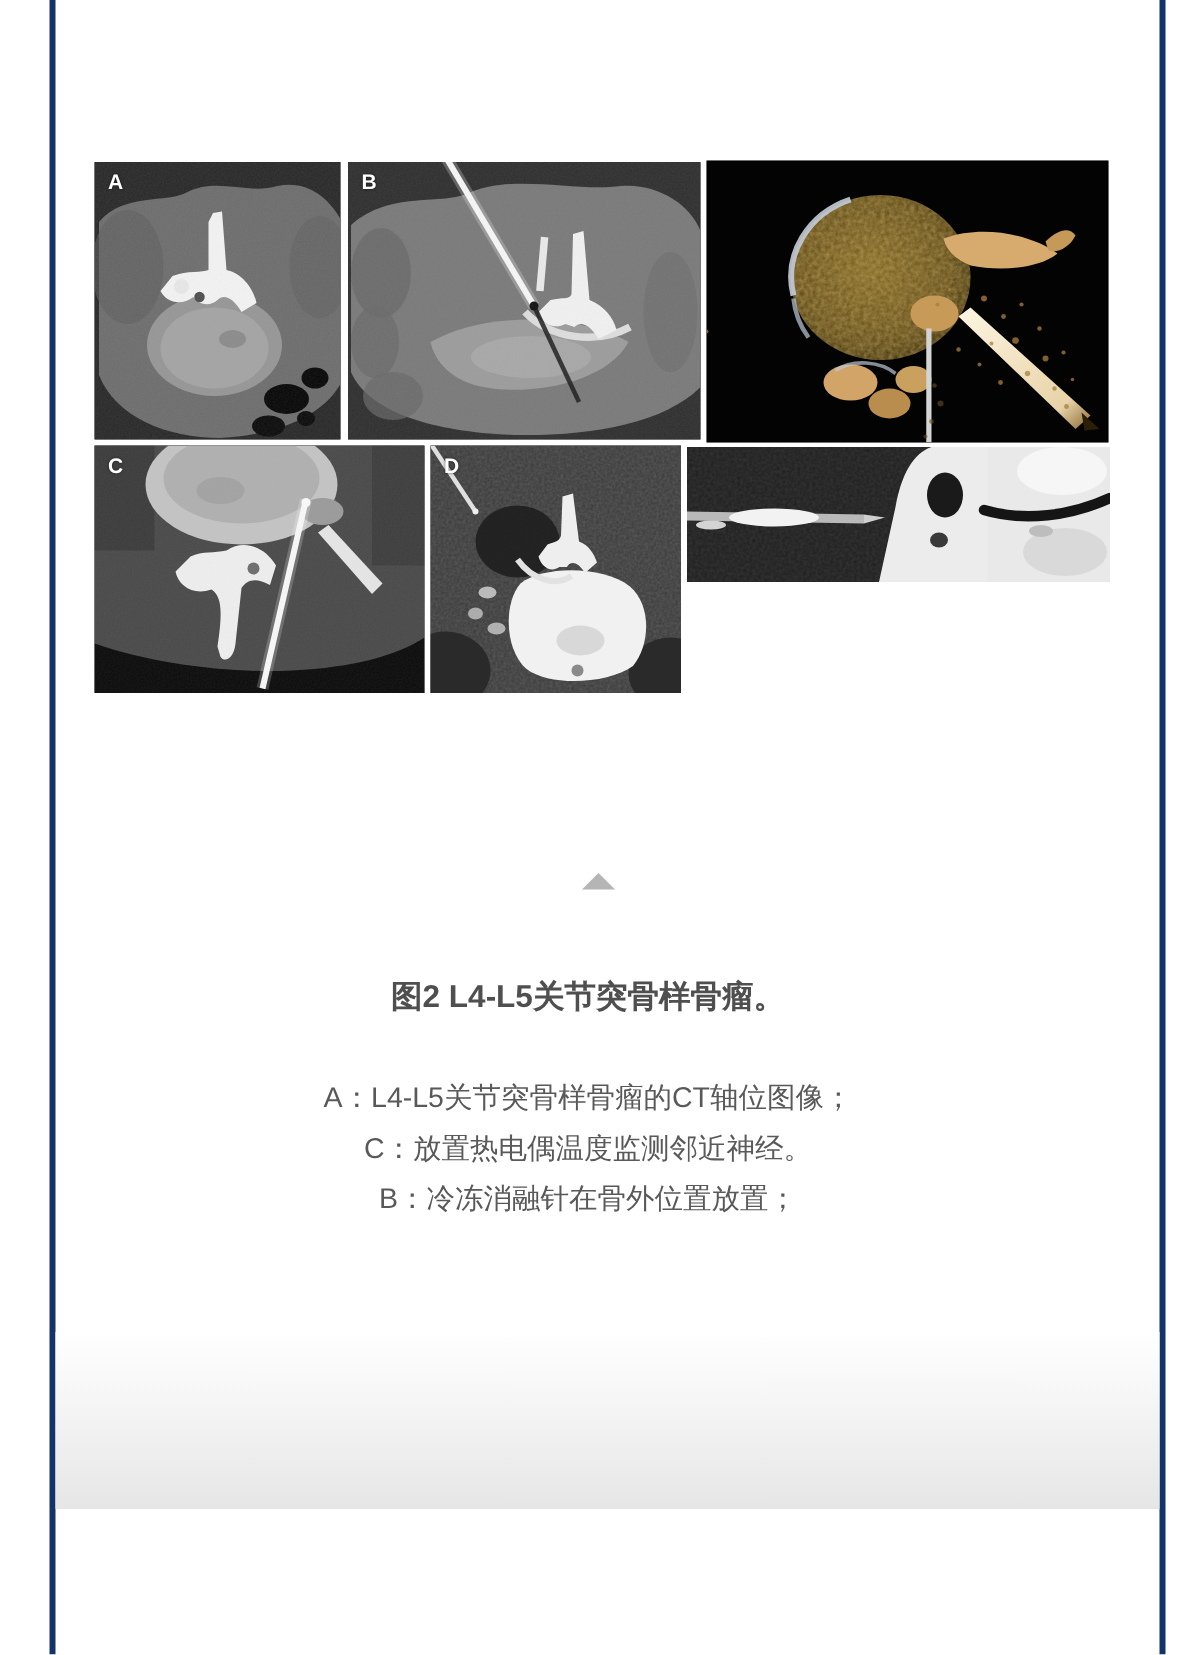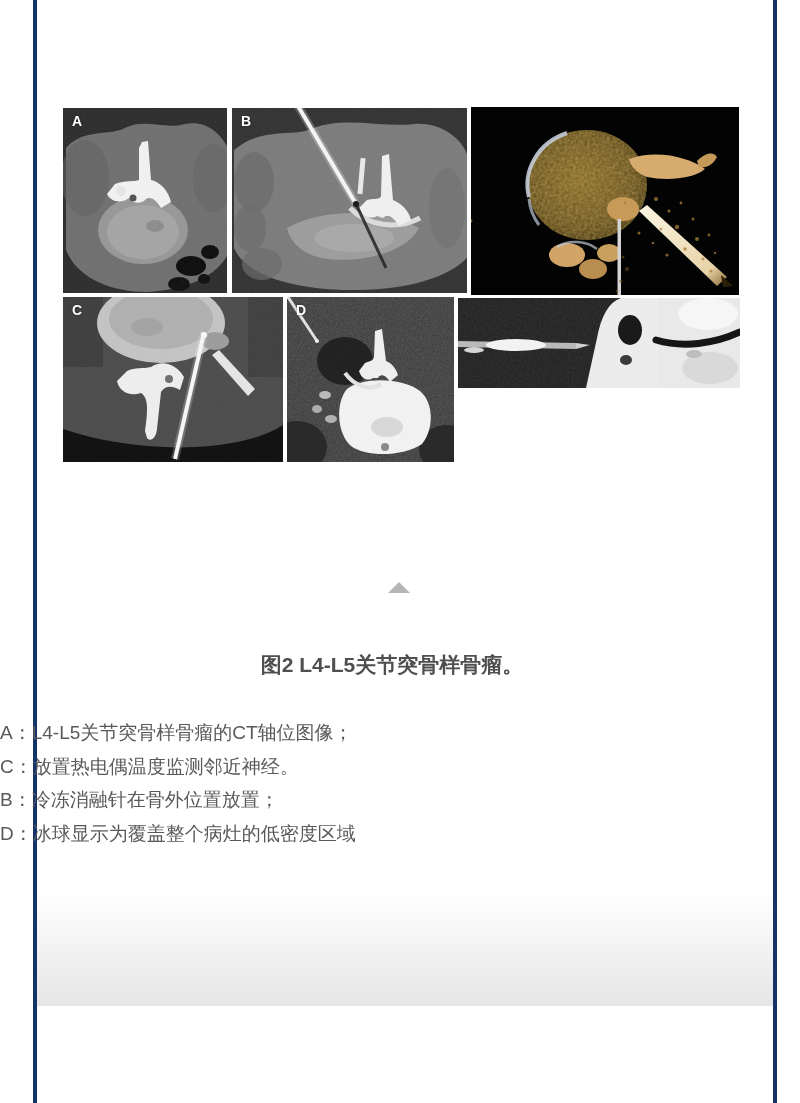--- a/index.html
+++ b/index.html
@@ -21,21 +21,21 @@
   #panel-c{left:63px;top:297px;width:220px;height:165px;}
   #panel-d{left:287px;top:297px;width:167px;height:165px;}
   #panel-sag{left:458px;top:298px;width:282px;height:90px;}
 
   .divider-triangle{position:absolute;left:388px;top:582px;width:0;height:0;
       border-left:11px solid transparent;border-right:11px solid transparent;
       border-bottom:11px solid #b5b5b5;}
 
   .caption-title{position:absolute;left:0;width:784px;top:652px;text-align:center;
       font-size:21px;font-weight:bold;color:#4f4f4f;line-height:26px;}
-  .caption-body{position:absolute;left:0;width:784px;top:716px;
+  .caption-body{position:absolute;left:0;width:784px;top:716px;text-align:center;
       font-size:19px;color:#595959;line-height:33.5px;}
   .caption-line{white-space:nowrap;}
 
   .fade-band{position:absolute;left:37px;width:736px;top:888px;height:118px;
       background:linear-gradient(to bottom,#ffffff 0%,#f4f4f4 45%,#e6e6e6 100%);}
 </style>
 </head>
 <body>
 
 <div class="page">
@@ -245,18 +245,17 @@
   </div>
 
   <div class="divider-triangle"></div>
 
   <div class="caption-title">图2 L4-L5关节突骨样骨瘤。</div>
 
   <div class="caption-body">
     <div class="caption-line">A：L4-L5关节突骨样骨瘤的CT轴位图像；</div>
     <div class="caption-line">C：放置热电偶温度监测邻近神经。</div>
     <div class="caption-line">B：冷冻消融针在骨外位置放置；</div>
-    <div class="caption-line">D：冰球显示为覆盖整个病灶的低密度区域</div>
   </div>
 
   <div class="fade-band"></div>
 
 </div>
 
 </body></html>

